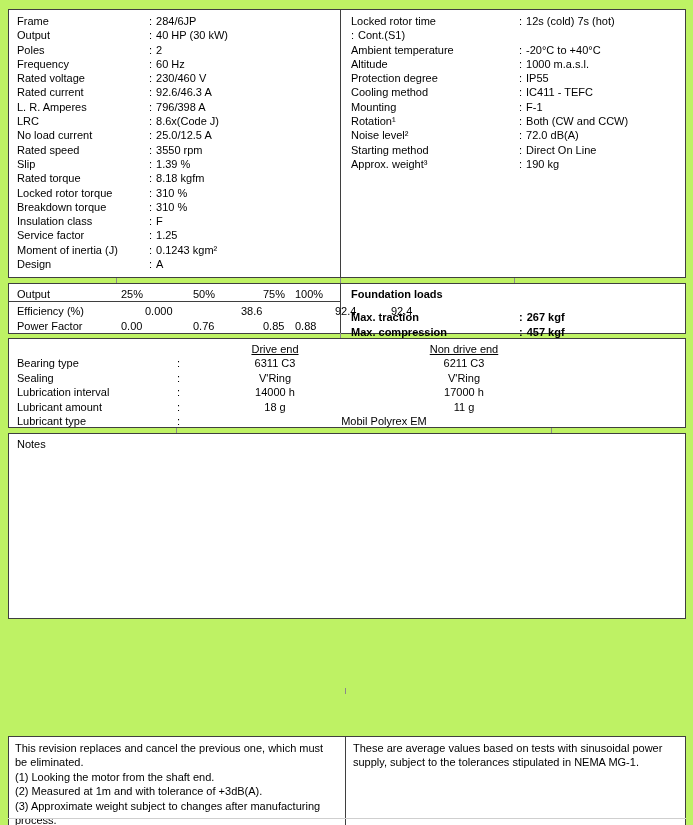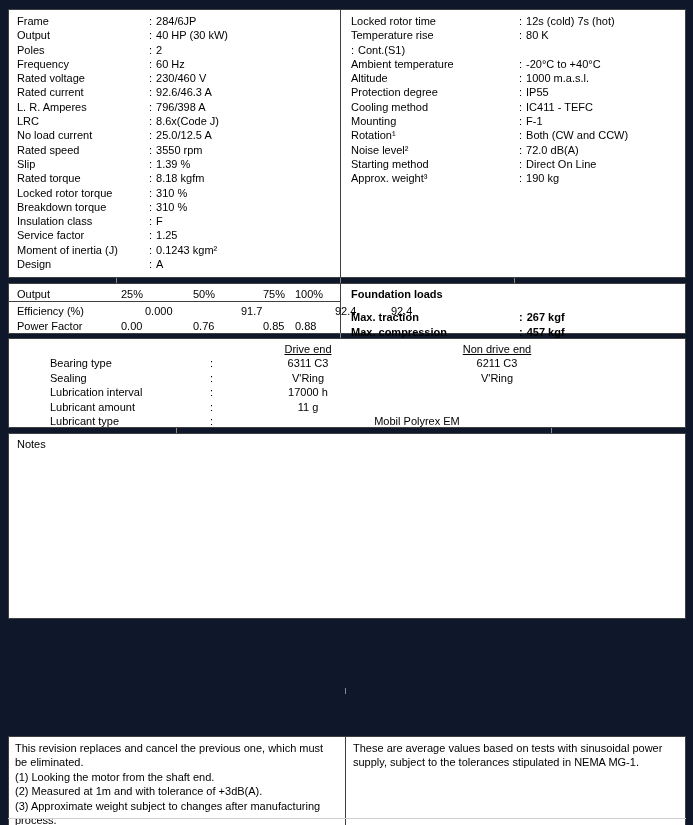--- a/index.html
+++ b/index.html
@@ -1,17 +1,17 @@
 <!DOCTYPE html>
 <html><head>
 <meta charset="utf-8">
 <style>
   html,body{margin:0;padding:0;background:#ffffff;}
   .sheet{
-    position:relative;width:693px;height:825px;background:#0f172a;
+    position:relative;width:693px;height:825px;background:#bef264;
     font-family:"Liberation Sans", sans-serif;font-size:11px;color:#000;
     overflow:hidden;
   }
   .box{
     position:absolute;left:8px;width:678px;background:#fff;
     border:1px solid #3f3f3f;box-sizing:border-box;
   }
   
   .spec-box{top:9px;height:269px;display:flex;}
   .spec-col{box-sizing:border-box;padding-top:4px;}
@@ -30,21 +30,21 @@
   .perf-head{padding-top:3px;height:18px;box-sizing:border-box;border-bottom:1px solid #3f3f3f;line-height:14px;}
   .perf-row{line-height:14.5px;}
   .perf-left .perf-row:first-of-type{margin-top:2px;gap:24px;}
   .found-part{flex:1;padding-left:10px;font-weight:bold;}
   .found-title{padding-top:3px;height:18px;box-sizing:border-box;line-height:14px;}
   .found-row{display:flex;line-height:14.5px;}
   .found-row:first-of-type{margin-top:8px;}
   .found-lbl{flex:0 0 168px;}
   
   .bearing-box{top:338px;height:90px;padding-top:3px;}
-  .bear-grid{display:grid;grid-template-columns:160px 18px 160px 218px 1fr;padding-left:8px;line-height:14.4px;margin-left:33px;}
+  .bear-grid{display:grid;grid-template-columns:160px 18px 160px 218px 1fr;padding-left:8px;line-height:14.4px;}
   .bear-center{text-align:center;}
   .bear-head{text-decoration:underline;}
   .bear-span{grid-column:3 / 5;text-align:center;}
   
   .notes-box{top:433px;height:186px;}
   .notes-title{display:block;padding:4px 0 0 8px;}
   
   .footer-box{top:736px;height:116px;display:flex;border-bottom-width:2px;}
   .footer-cell{box-sizing:border-box;line-height:14.4px;white-space:pre-line;}
   .footer-cell.left{width:337px;border-right:1px solid #3f3f3f;padding:4px 14px 0 6px;}
@@ -139,24 +139,20 @@
           <span class="spec-lbl">Design</span>
           <span class="spec-val"><span class="colon">:</span><span>A</span></span>
         </div>
       </div>
     <div class="spec-col right" id="spec-right">
         <div class="spec-row">
           <span class="spec-lbl">Locked rotor time</span>
           <span class="spec-val"><span class="colon">:</span><span>12s (cold) 7s (hot)</span></span>
         </div>
         <div class="spec-row">
-          <span class="spec-lbl">Temperature rise</span>
-          <span class="spec-val"><span class="colon">:</span><span>80 K</span></span>
-        </div>
-        <div class="spec-row">
           <span class="spec-val"><span class="colon">:</span><span>Cont.(S1)</span></span>
         </div>
         <div class="spec-row">
           <span class="spec-lbl">Ambient temperature</span>
           <span class="spec-val"><span class="colon">:</span><span>-20°C to +40°C</span></span>
         </div>
         <div class="spec-row">
           <span class="spec-lbl">Altitude</span>
           <span class="spec-val"><span class="colon">:</span><span>1000 m.a.s.l.</span></span>
         </div>
@@ -197,21 +193,21 @@
           <span>Output</span>
           <span>25%</span>
           <span>50%</span>
           <span>75%</span>
           <span>100%</span>
         </div>
       <div id="perf-rows">
           <div class="perf-grid perf-row">
             <span>Efficiency (%)</span>
             <span>0.000</span>
-            <span>91.7</span>
+            <span>38.6</span>
             <span>92.4</span>
             <span>92.4</span>
           </div>
           <div class="perf-grid perf-row">
             <span>Power Factor</span>
             <span>0.00</span>
             <span>0.76</span>
             <span>0.85</span>
             <span>0.88</span>
           </div>
@@ -248,25 +244,27 @@
         </div>
         <div class="bear-grid">
           <span>Sealing</span>
           <span>:</span>
           <span class="bear-center">V'Ring</span>
           <span class="bear-center">V'Ring</span>
         </div>
         <div class="bear-grid">
           <span>Lubrication interval</span>
           <span>:</span>
+          <span class="bear-center">14000 h</span>
           <span class="bear-center">17000 h</span>
         </div>
         <div class="bear-grid">
           <span>Lubricant amount</span>
           <span>:</span>
+          <span class="bear-center">18 g</span>
           <span class="bear-center">11 g</span>
         </div>
       </div>
     <div class="bear-grid" id="bear-lube">
         <span>Lubricant type</span>
         <span>:</span>
         <span class="bear-span">Mobil Polyrex EM</span>
       </div>
   </section>
 

